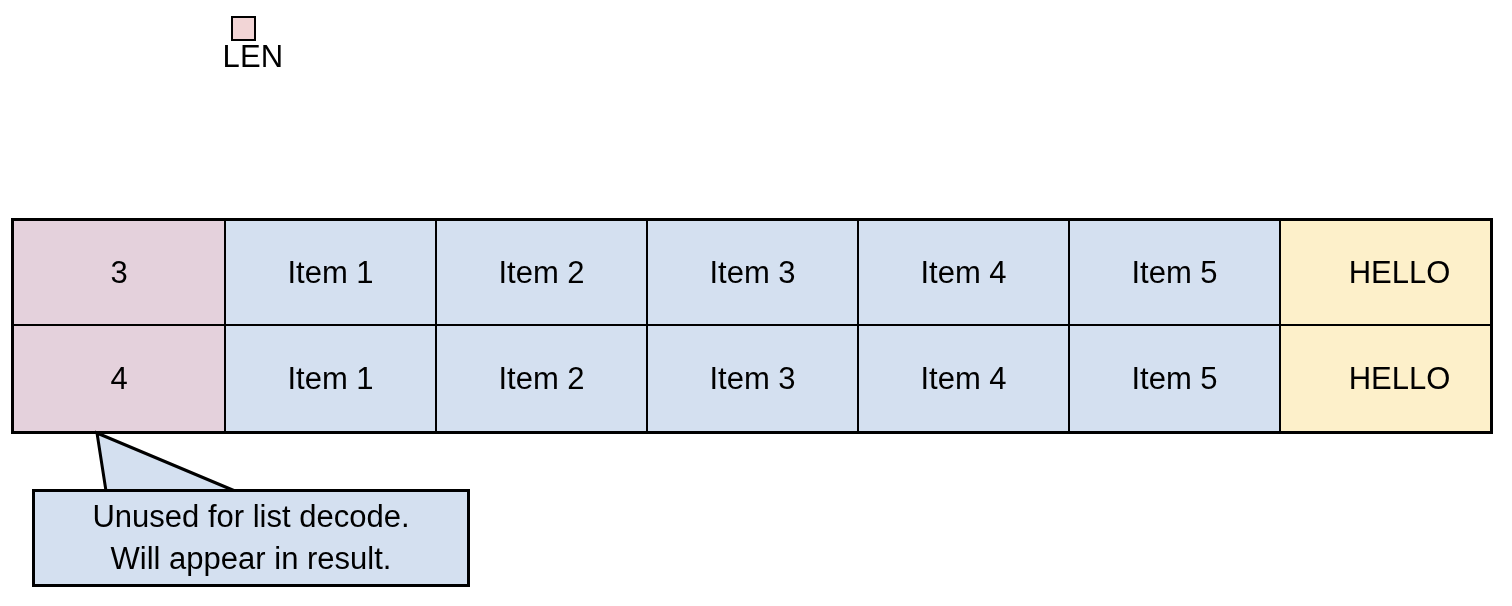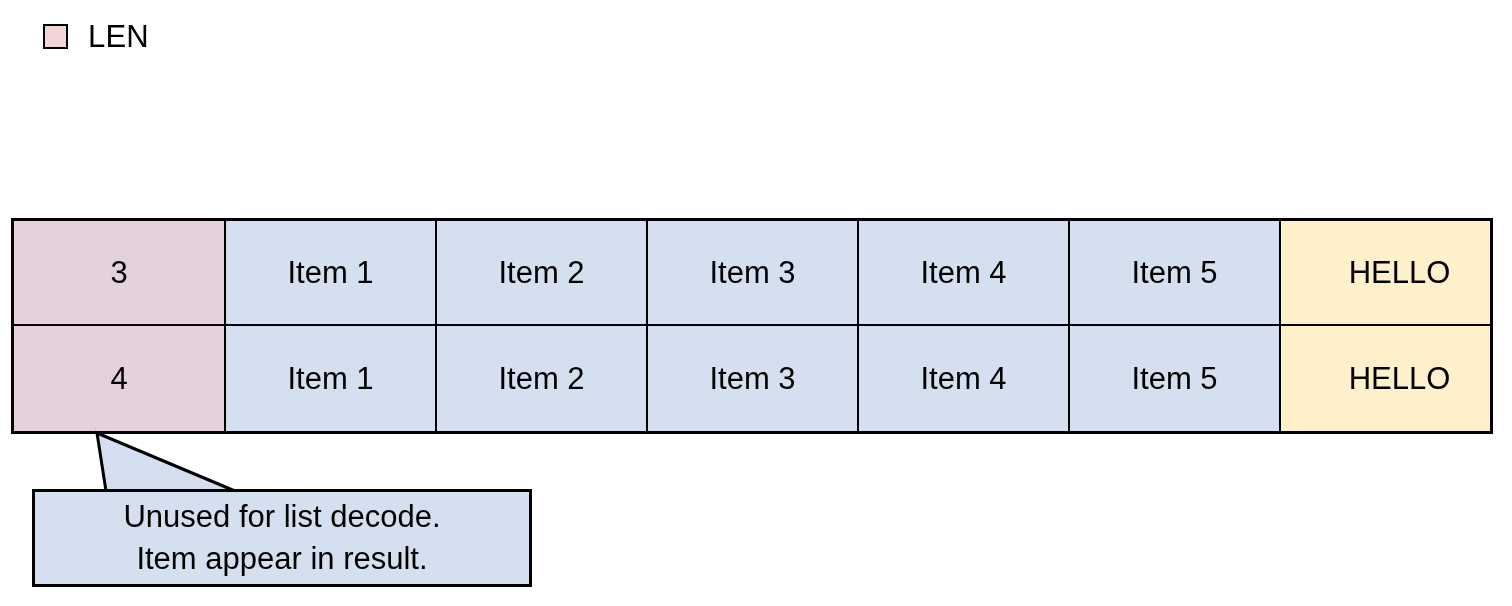--- a/index.html
+++ b/index.html
@@ -21,20 +21,21 @@
   #legend {
     position: absolute;
     left: 43px;
     top: 16px;
     width: 400px;
   }
   .legend-row {
     display: flex;
     align-items: center;
     height: 40px;
+    flex-direction: column;
   }
   .legend-swatch {
     width: 25px;
     height: 25px;
     border: 2px solid #000000;
     box-sizing: border-box;
     flex: 0 0 auto;
   }
   .legend-label {
     margin-left: 20px;
@@ -85,21 +86,21 @@
     left: 0;
     top: 0;
     width: 1512px;
     height: 606px;
     pointer-events: none;
   }
   #callout-box {
     position: absolute;
     left: 32px;
     top: 489px;
-    width: 500px;
+    width: 438px;
     height: 98px;
     border: 3px solid #000000;
     box-sizing: border-box;
     display: flex;
     flex-direction: column;
     align-items: center;
     justify-content: center;
   }
   #callout-box .co-line {
     font-size: 31px;
@@ -144,14 +145,14 @@
   </div>
 
 </div>
 
 <svg id="callout" viewBox="0 0 1512 606" width="1512" height="606" xmlns="http://www.w3.org/2000/svg">
   <polygon points="97,433 106,491 235,491" fill="#d4e0f0" stroke="#000000" stroke-width="3" stroke-linejoin="miter"></polygon>
 </svg>
 
 <div id="callout-box" style="background:#d4e0f0;">
   <div class="co-line">Unused for list decode.</div>
-  <div class="co-line">Item appear in result.</div>
+  <div class="co-line">Will appear in result.</div>
 </div>
 
 </body></html>

